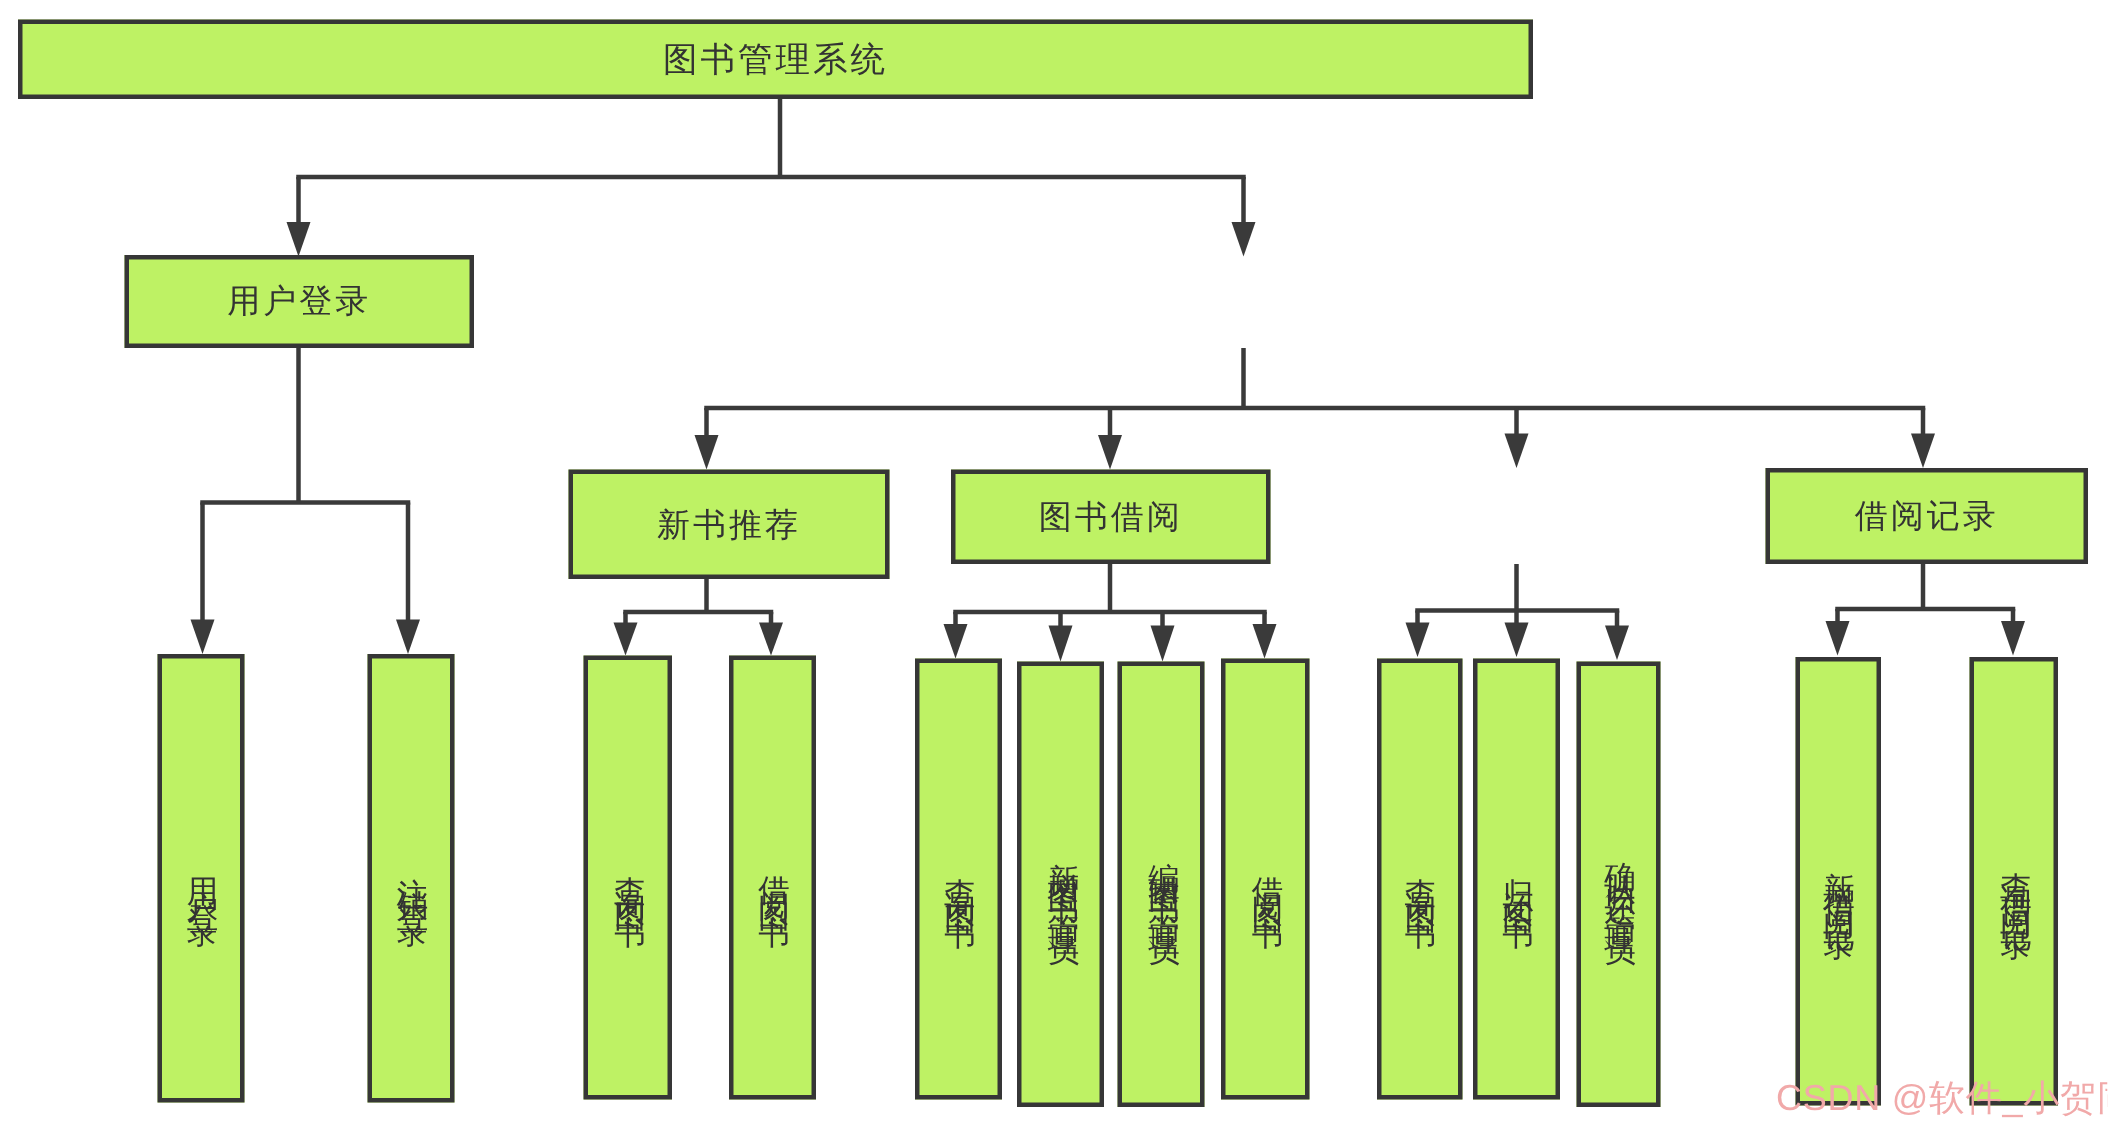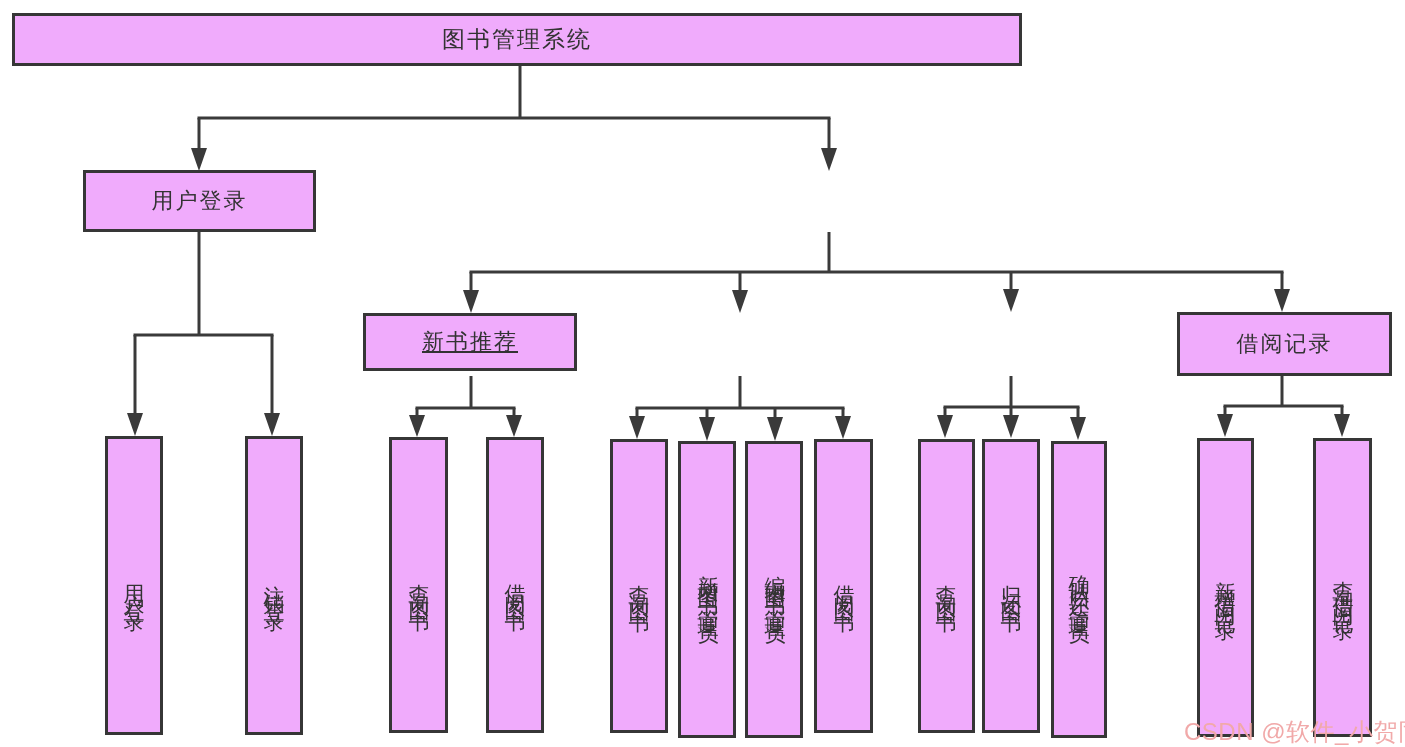--- a/index.html
+++ b/index.html
@@ -8,21 +8,21 @@
     width:1405px;height:747px;
     background:#ffffff;
     font-family:"Liberation Sans","DejaVu Sans",sans-serif;
     color:#333;
     overflow:hidden;
   }
   #connectors{position:absolute;left:0;top:0;z-index:1;}
   .node{
     position:absolute;
     box-sizing:border-box;
-    background:#f0abfc;
+    background:#bef264;
     border:3px solid #363636;
     z-index:2;
   }
   .hbox{
     display:flex;align-items:center;justify-content:center;
     font-size:22px;letter-spacing:2px;white-space:nowrap;
   }
   .root{font-size:23px;}
   .vbox{
     writing-mode:vertical-rl;
@@ -118,22 +118,25 @@
   </svg>
 
   <div class="node hbox root" style="left:12px;top:13px;width:1010px;height:53px;">
     <span>图书管理系统</span>
   </div>
 
   <div class="node hbox" style="left:83px;top:170px;width:233px;height:62px;">
     <span>用户登录</span>
   </div>
 
-  <div class="node hbox" style="left:363px;top:313px;width:214px;height:58px;text-decoration:underline;">
+  <div class="node hbox" style="left:379px;top:313px;width:214px;height:73px;">
     <span>新书推荐</span>
+  </div>
+  <div class="node hbox" style="left:634px;top:313px;width:213px;height:63px;">
+    <span>图书借阅</span>
   </div>
   <div class="node hbox" style="left:1177px;top:312px;width:215px;height:64px;">
     <span>借阅记录</span>
   </div>
 
   <div class="node vbox sp4" style="left:105px;top:436px;width:58px;height:299px;">用户登录</div>
   <div class="node vbox sp4" style="left:245px;top:436px;width:58px;height:299px;">注销登录</div>
 
   <div class="node vbox sp4" style="left:389px;top:437px;width:59px;height:296px;">查询图书</div>
   <div class="node vbox sp4" style="left:486px;top:437px;width:58px;height:296px;">借阅图书</div>

